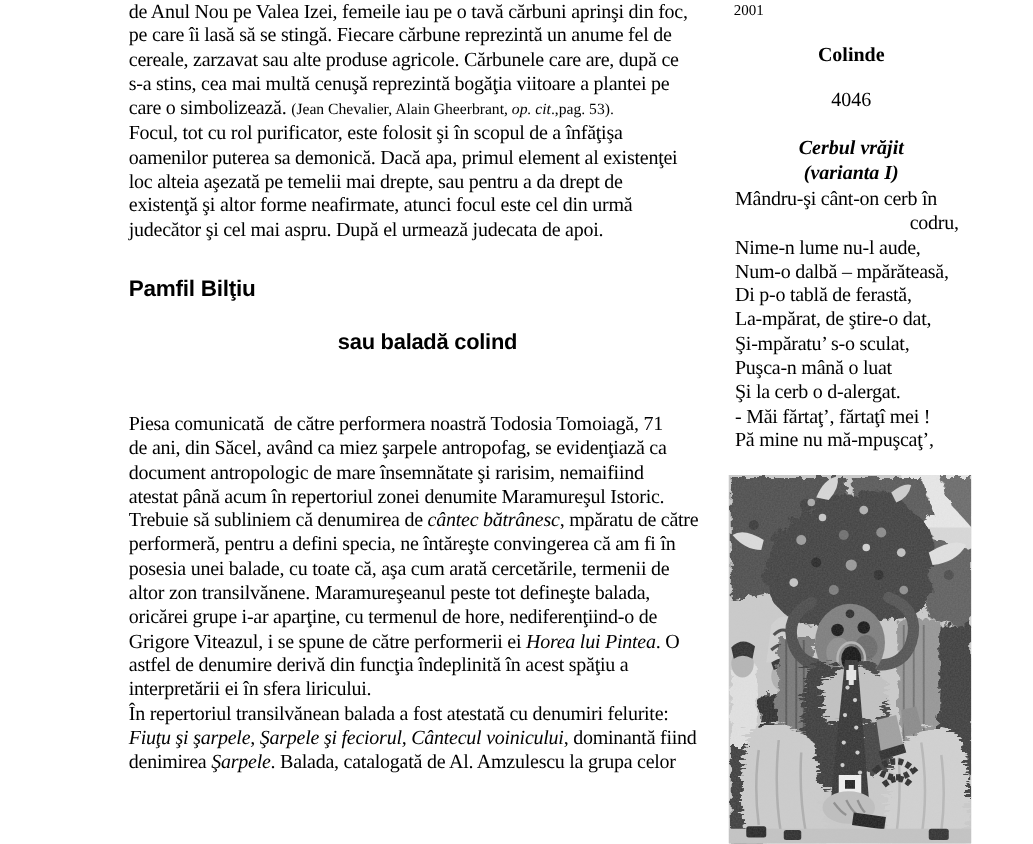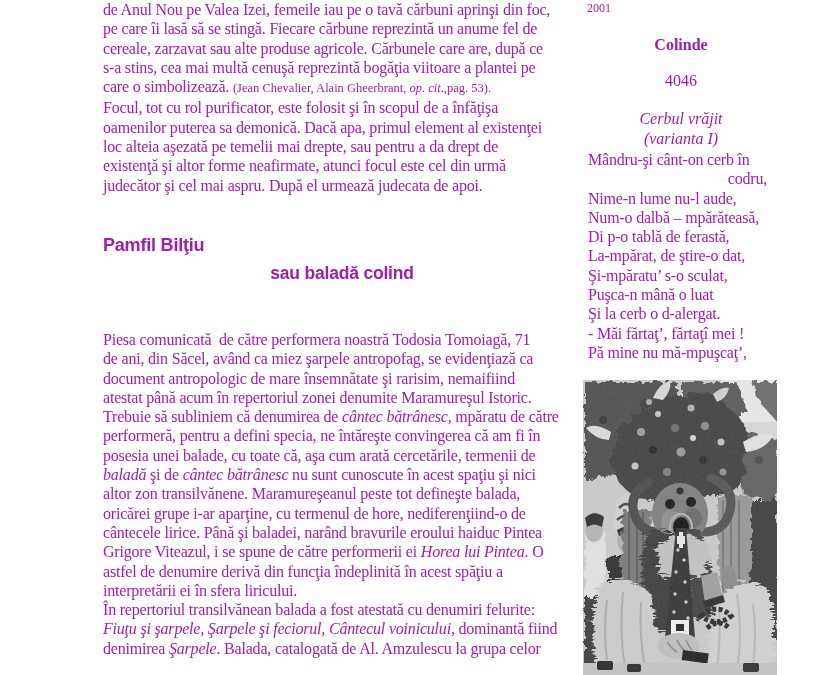--- a/index.html
+++ b/index.html
@@ -7,42 +7,42 @@
     margin: 0;
     padding: 0;
     background: #ffffff;
   }
   .page {
     position: relative;
     width: 826px;
     height: 675px;
     background: #ffffff;
     overflow: hidden;
-    color: #a21caf;
+    color: #000000;
     font-family: "Liberation Serif", "DejaVu Serif", serif;
   }
   .abs { position: absolute; }
 
   
   .para {
     left: 103px;
     width: 478px;
     font-size: 16px;
     line-height: 19.3px;
     letter-spacing: -0.2px;
   }
   .para1 { top: 0px; }
   .para2 { top: 330px; }
   .line { white-space: pre; }
   .s-i  { font-style: italic; }
   .s-c  { font-size: 12.5px; letter-spacing: 0; }
   .s-ci { font-size: 12.5px; font-style: italic; letter-spacing: 0; }
 
   .author {
-    left: 103px; top: 235px;
+    left: 103px; top: 221px;
     margin: 0;
     font-family: "Liberation Sans", sans-serif;
     font-weight: bold;
     font-size: 18px;
     letter-spacing: -0.2px;
   }
   .article-title {
     left: 103px; top: 263px;
     width: 478px;
     text-align: center;
@@ -68,21 +68,21 @@
   .song-number {
     left: 585px; top: 72px;
     width: 192px;
     text-align: center;
     font-size: 16px;
   }
   .song-title {
     left: 585px; top: 109px;
     width: 192px;
     text-align: center;
-    font-weight: normal;
+    font-weight: bold;
     font-style: italic;
     font-size: 16px;
     line-height: 19.5px;
   }
   .poem {
     left: 585px; top: 150px;
     width: 192px;
     font-size: 16px;
     line-height: 19.3px;
     letter-spacing: -0.2px;
@@ -124,24 +124,22 @@
   </div>
 
   <div class="abs para para2">
       <div class="line"><span>Piesa comunicată  de către performera noastră Todosia Tomoiagă, 71</span></div>
       <div class="line"><span>de ani, din Săcel, având ca miez şarpele antropofag, se evidenţiază ca</span></div>
       <div class="line"><span>document antropologic de mare însemnătate şi rarisim, nemaifiind</span></div>
       <div class="line"><span>atestat până acum în repertoriul zonei denumite Maramureşul Istoric.</span></div>
       <div class="line"><span>Trebuie să subliniem că denumirea de </span><span class="s-i">cântec bătrânesc</span><span>, mpăratu de către</span></div>
       <div class="line"><span>performeră, pentru a defini specia, ne întăreşte convingerea că am fi în</span></div>
       <div class="line"><span>posesia unei balade, cu toate că, aşa cum arată cercetările, termenii de</span></div>
-      <div class="line"><span class="s-i">baladă</span><span> şi de </span><span class="s-i">cântec bătrânesc</span><span> nu sunt cunoscute în acest spaţiu şi nici</span></div>
       <div class="line"><span>altor zon transilvănene. Maramureşeanul peste tot defineşte balada,</span></div>
       <div class="line"><span>oricărei grupe i-ar aparţine, cu termenul de hore, nediferenţiind-o de</span></div>
-      <div class="line"><span>cântecele lirice. Până şi baladei, narând bravurile eroului haiduc Pintea</span></div>
       <div class="line"><span>Grigore Viteazul, i se spune de către performerii ei </span><span class="s-i">Horea lui Pintea</span><span>. O</span></div>
       <div class="line"><span>astfel de denumire derivă din funcţia îndeplinită în acest spăţiu a</span></div>
       <div class="line"><span>interpretării ei în sfera liricului.</span></div>
       <div class="line"><span>În repertoriul transilvănean balada a fost atestată cu denumiri felurite:</span></div>
       <div class="line"><span class="s-i">Fiuţu şi şarpele, Şarpele şi feciorul, Cântecul voinicului</span><span>, dominantă fiind</span></div>
       <div class="line"><span>denimirea </span><span class="s-i">Şarpele</span><span>. Balada, catalogată de Al. Amzulescu la grupa celor</span></div>
     </div>
 
   <div class="abs year">2001</div>
 

